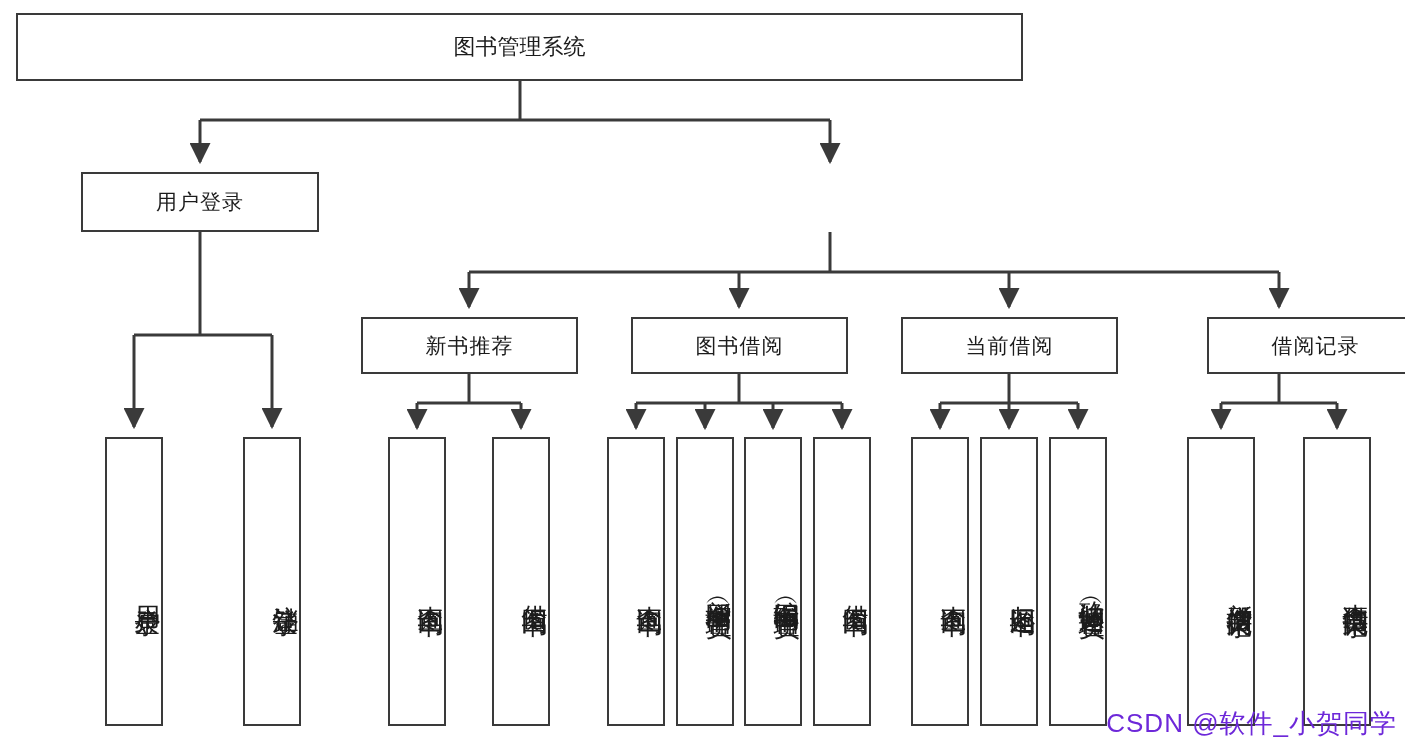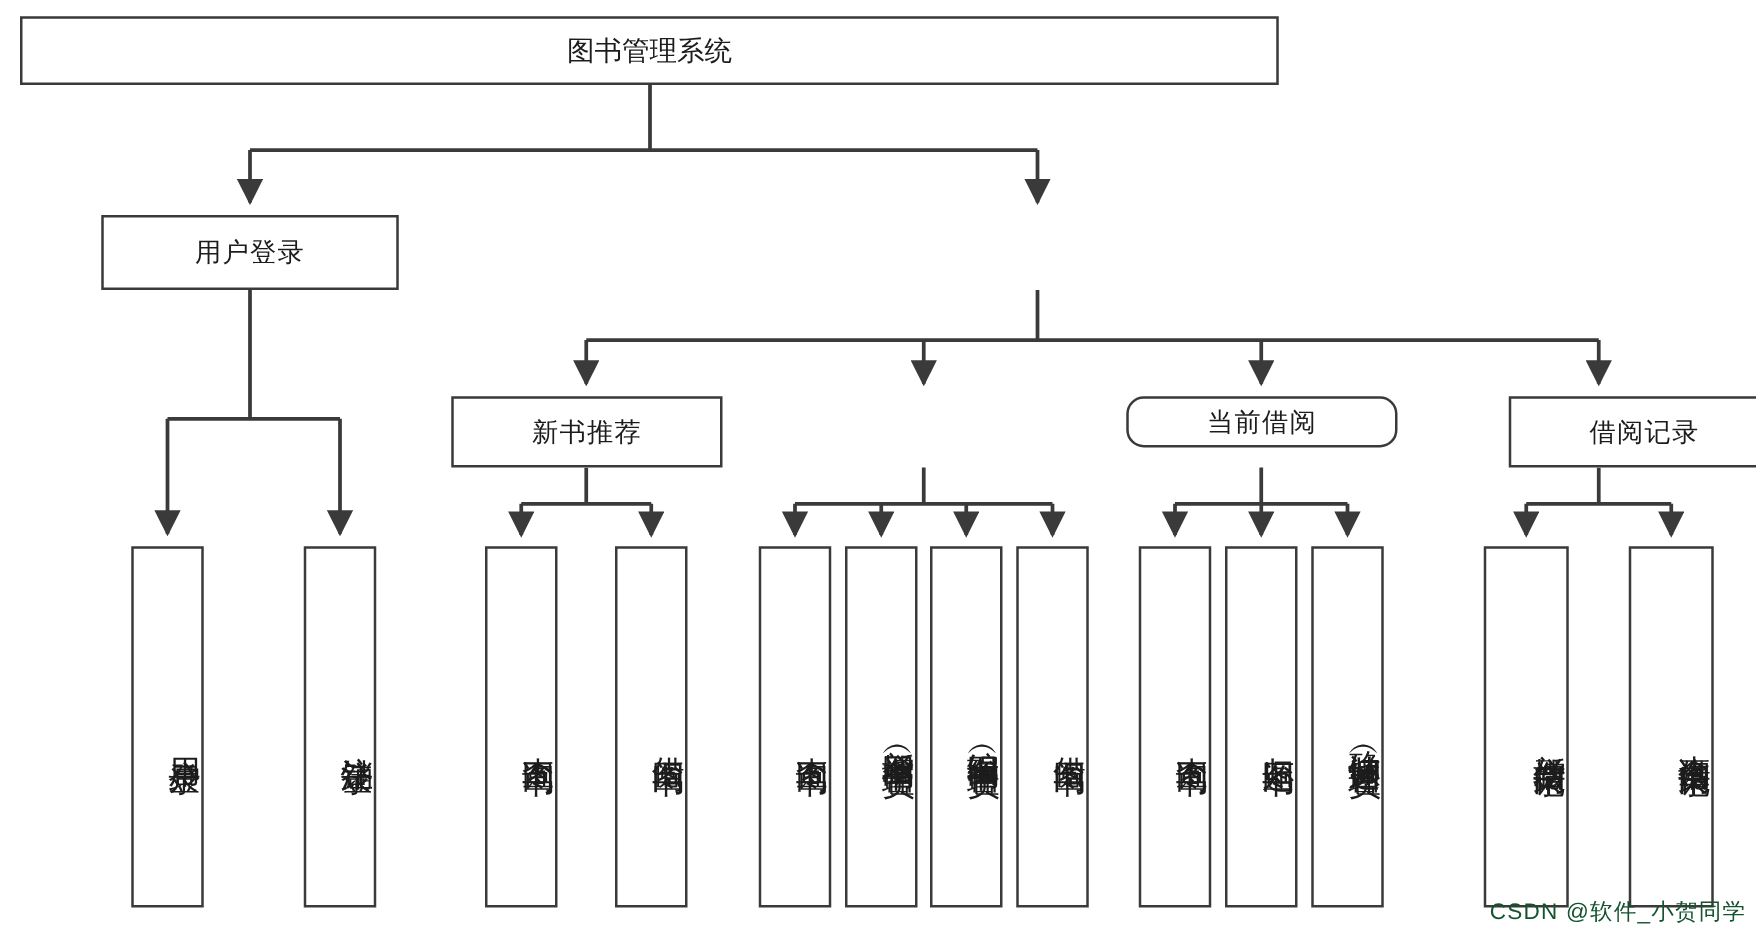--- a/index.html
+++ b/index.html
@@ -54,22 +54,22 @@
   }
   .node.vert .vlabel {
     writing-mode: vertical-rl;
     text-orientation: upright;
     white-space: nowrap;
   }
   .watermark {
     position: absolute;
     right: 8px;
     bottom: 6px;
-    font-size: 18px;
-    color: #14532d;
+    font-size: 26px;
+    color: #6d28d9;
     letter-spacing: 1px;
     white-space: nowrap;
   }
 </style>
 </head>
 <body>
 
 <div id="canvas">
 
   <svg class="wires" viewBox="0 0 1405 747" xmlns="http://www.w3.org/2000/svg">
@@ -116,32 +116,35 @@
       <path d="M 1009 403 L 1009 428" marker-end="url(#arrow)"></path>
       <path d="M 1078 403 L 1078 428" marker-end="url(#arrow)"></path>
 
       <path d="M 1279 374 L 1279 403"></path>
       <path d="M 1221 403 L 1337 403"></path>
       <path d="M 1221 403 L 1221 428" marker-end="url(#arrow)"></path>
       <path d="M 1337 403 L 1337 428" marker-end="url(#arrow)"></path>
     </g>
   </svg>
 
-  <div class="node root" style="left:16px; top:13px; width:1007px; height:55px;">
+  <div class="node root" style="left:16px; top:13px; width:1007px; height:68px;">
     <span>图书管理系统</span>
   </div>
 
   <div class="node horiz" style="left:81px; top:172px; width:238px; height:60px;">
     <span>用户登录</span>
   </div>
 
   <div class="node horiz" style="left:361px; top:317px; width:217px; height:57px;">
     <span>新书推荐</span>
   </div>
-  <div class="node horiz" style="left:901px; top:317px; width:217px; height:41px;border-radius:14px;">
+  <div class="node horiz" style="left:631px; top:317px; width:217px; height:57px;">
+    <span>图书借阅</span>
+  </div>
+  <div class="node horiz" style="left:901px; top:317px; width:217px; height:57px;">
     <span>当前借阅</span>
   </div>
   <div class="node horiz" style="left:1171px; top:317px; width:217px; height:57px;margin-left:36px;">
     <span>借阅记录</span>
   </div>
 
   <div class="node vert" style="left:105px; top:437px; width:58px; height:289px;">
     <span class="vlabel">用户登录</span>
   </div>
   <div class="node vert" style="left:243px; top:437px; width:58px; height:289px;">

